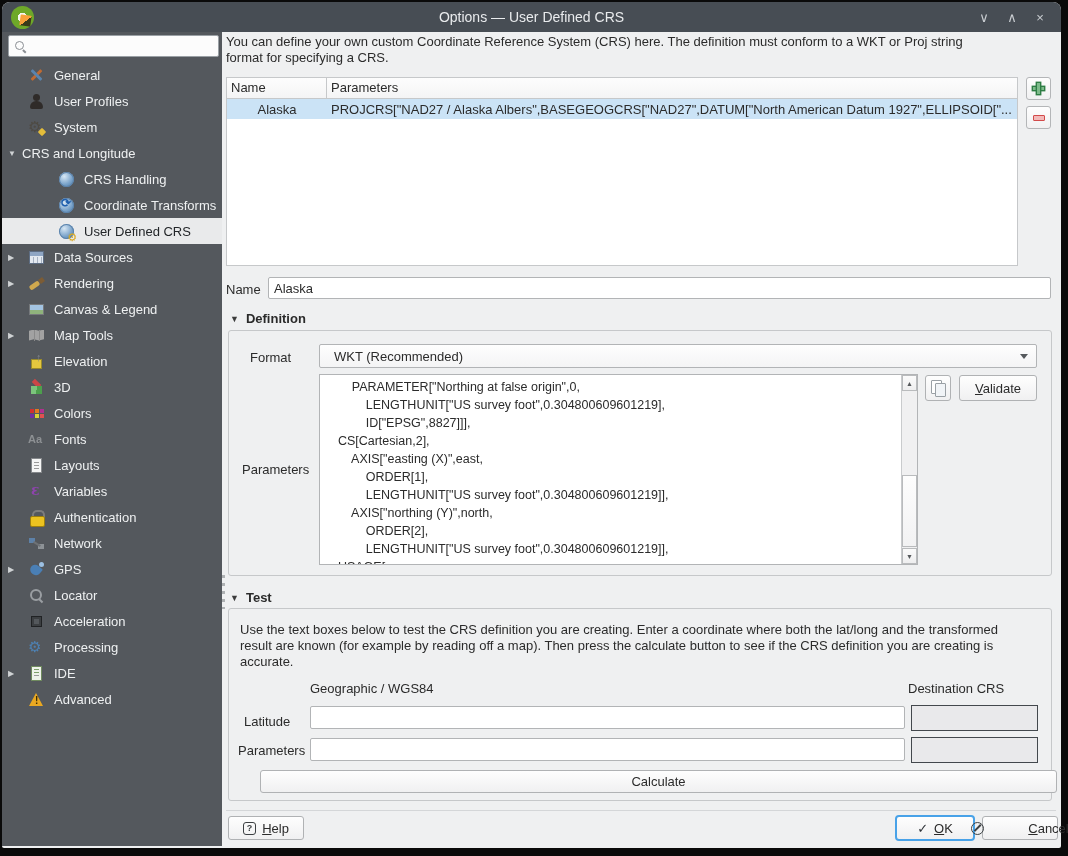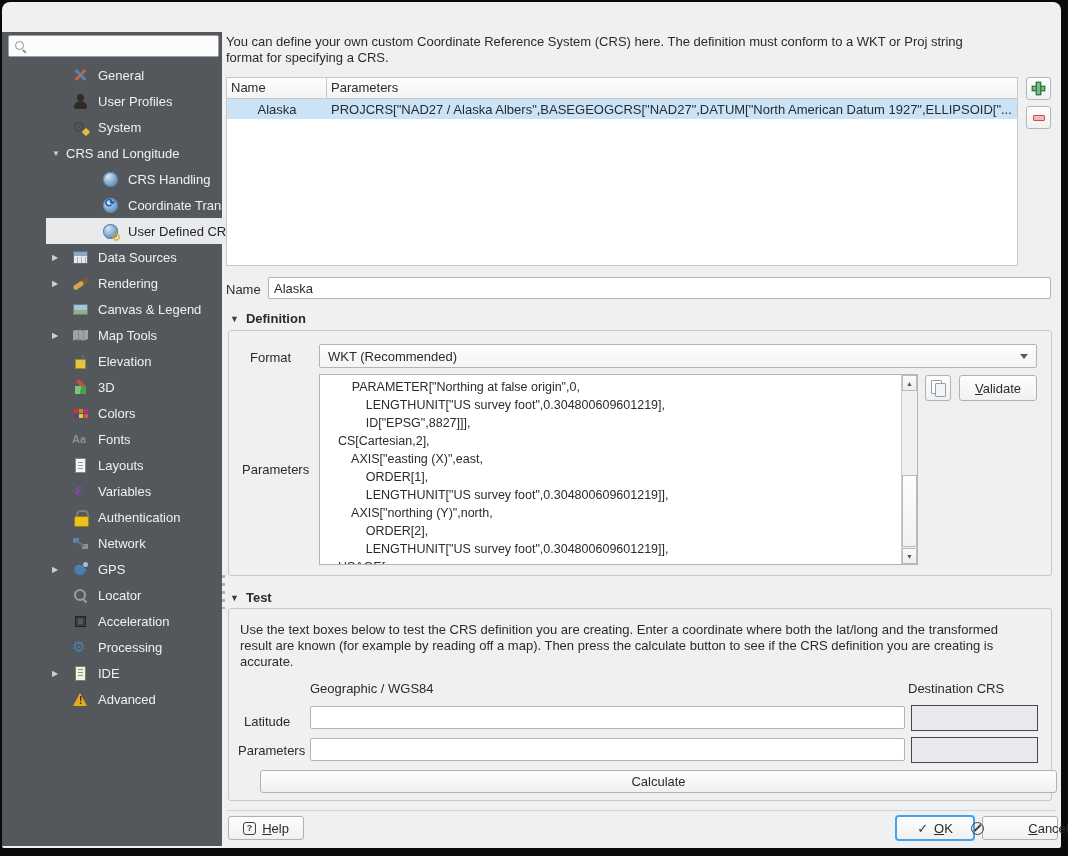--- a/index.html
+++ b/index.html
@@ -21,21 +21,21 @@
   .qgis-logo::after{content:"";position:absolute;left:9px;top:9px;width:11px;height:11px;
       background:linear-gradient(135deg,#f9a13a 0 55%,#3a3a1a 55%);transform:rotate(8deg);border-radius:1px;}
 
   
   .sidebar{position:absolute;left:2px;top:32px;width:220px;height:814px;background:#54585d;}
   .search-box{position:absolute;left:6px;top:3px;width:211px;height:22px;background:#fcfcfc;
               border:1px solid #9aa0a5;border-radius:2px;}
   .mag{position:absolute;left:5px;top:4px;width:14px;height:14px;}
   .mag::before{content:"";position:absolute;left:1px;top:1px;width:7px;height:7px;border:1.5px solid #8a8e93;border-radius:50%;}
   .mag::after{content:"";position:absolute;left:9px;top:9px;width:4px;height:1.8px;background:#8a8e93;transform:rotate(45deg);transform-origin:left center;}
-  .sb-nav{position:absolute;left:0;top:30px;width:220px;margin-left:44px;}
+  .sb-nav{position:absolute;left:0;top:30px;width:220px;}
   .sb-item{display:flex;align-items:center;height:26px;padding-left:6px;color:#eef0f1;cursor:default;}
   .sb-item.sel{background:#e9eaeb;color:#232629;}
   .sb-item.lvl1{padding-left:36px;}
   .sb-arrow{width:14px;font-size:8px;color:#cfd2d4;flex:0 0 14px;}
   .sb-item.sel .sb-arrow{color:#555;}
   .sb-lbl{white-space:nowrap;}
   .icn{position:relative;width:17px;height:17px;flex:0 0 17px;margin:0 9px 0 6px;font-style:normal;}
 
   
   .general-tools-icon::before{content:"";position:absolute;left:7px;top:1px;width:3px;height:14px;background:#c06a32;transform:rotate(45deg);border-radius:1px;}
@@ -108,21 +108,21 @@
 
   .field-label{position:absolute;color:#2b2b2b;}
   .text-input{position:absolute;background:#fff;border:1px solid #b2b4b6;border-radius:2px;
               font:13px "Liberation Sans",sans-serif;color:#2b2b2b;padding:0 5px;outline:none;}
 
   .section-head{position:absolute;display:flex;align-items:center;gap:7px;font-weight:bold;color:#2a2a2a;}
   .tri{font-size:9px;color:#3c3c3c;}
   .group-box{position:absolute;border:1px solid #c6c8ca;border-radius:3px;}
 
   .combo{position:absolute;background:linear-gradient(#fefefe,#f4f4f5);border:1px solid #b2b4b6;border-radius:2px;
-         display:flex;align-items:center;padding:0 8px;color:#2b2b2b;}
+         display:flex;align-items:center;padding:0 14px;color:#2b2b2b;}
   .combo-arrow{position:absolute;right:8px;top:9px;width:0;height:0;border-left:4px solid transparent;
                border-right:4px solid transparent;border-top:5px solid #55595d;}
 
   .wkt-box{position:absolute;left:319px;top:374px;width:599px;height:191px;background:#fff;border:1px solid #b2b4b6;overflow:hidden;}
   .wkt-text{position:absolute;left:0;top:0;right:16px;bottom:0;padding:3px 4px;white-space:pre;overflow:hidden;
             font:12.5px/18px "Liberation Sans",sans-serif;color:#2b2b2b;}
   .vscroll{position:absolute;right:0;top:0;bottom:0;width:16px;background:#f0f0f1;border-left:1px solid #c9cbcd;}
   .sc-btn{position:absolute;left:0;width:15px;height:16px;background:linear-gradient(#fbfbfb,#eeeeef);border:1px solid #b9bbbd;text-align:center;font-size:7px;line-height:15px;color:#55585b;}
   .sc-up{top:0;}
   .sc-down{bottom:0;}
@@ -153,20 +153,29 @@
   .hsep{position:absolute;left:226px;top:810px;width:830px;height:1px;background:#d4d6d8;}
   .splitter-dots{position:absolute;left:222px;top:575px;width:3px;height:34px;
       background:repeating-linear-gradient(to bottom,#aeb1b3 0 3px,transparent 3px 8px);}
 </style>
 </head>
 <body>
 
 <div class="stage">
   <div class="dialog-bg"></div>
 
+  <div class="titlebar">
+    <span class="qgis-logo"></span>
+    <span class="title">Options — User Defined CRS</span>
+    <span class="win-controls">
+        <span class="win-btn">∨</span>
+        <span class="win-btn">∧</span>
+        <span class="win-btn">×</span>
+      </span>
+  </div>
 
   <div class="sidebar">
     <div class="search-box">
       <span class="mag"></span>
     </div>
     <div class="sb-nav">
         <div class="sb-item">
           <span class="sb-arrow"></span>
           <span class="icn general-tools-icon"></span>
           <span class="sb-lbl">General</span>

